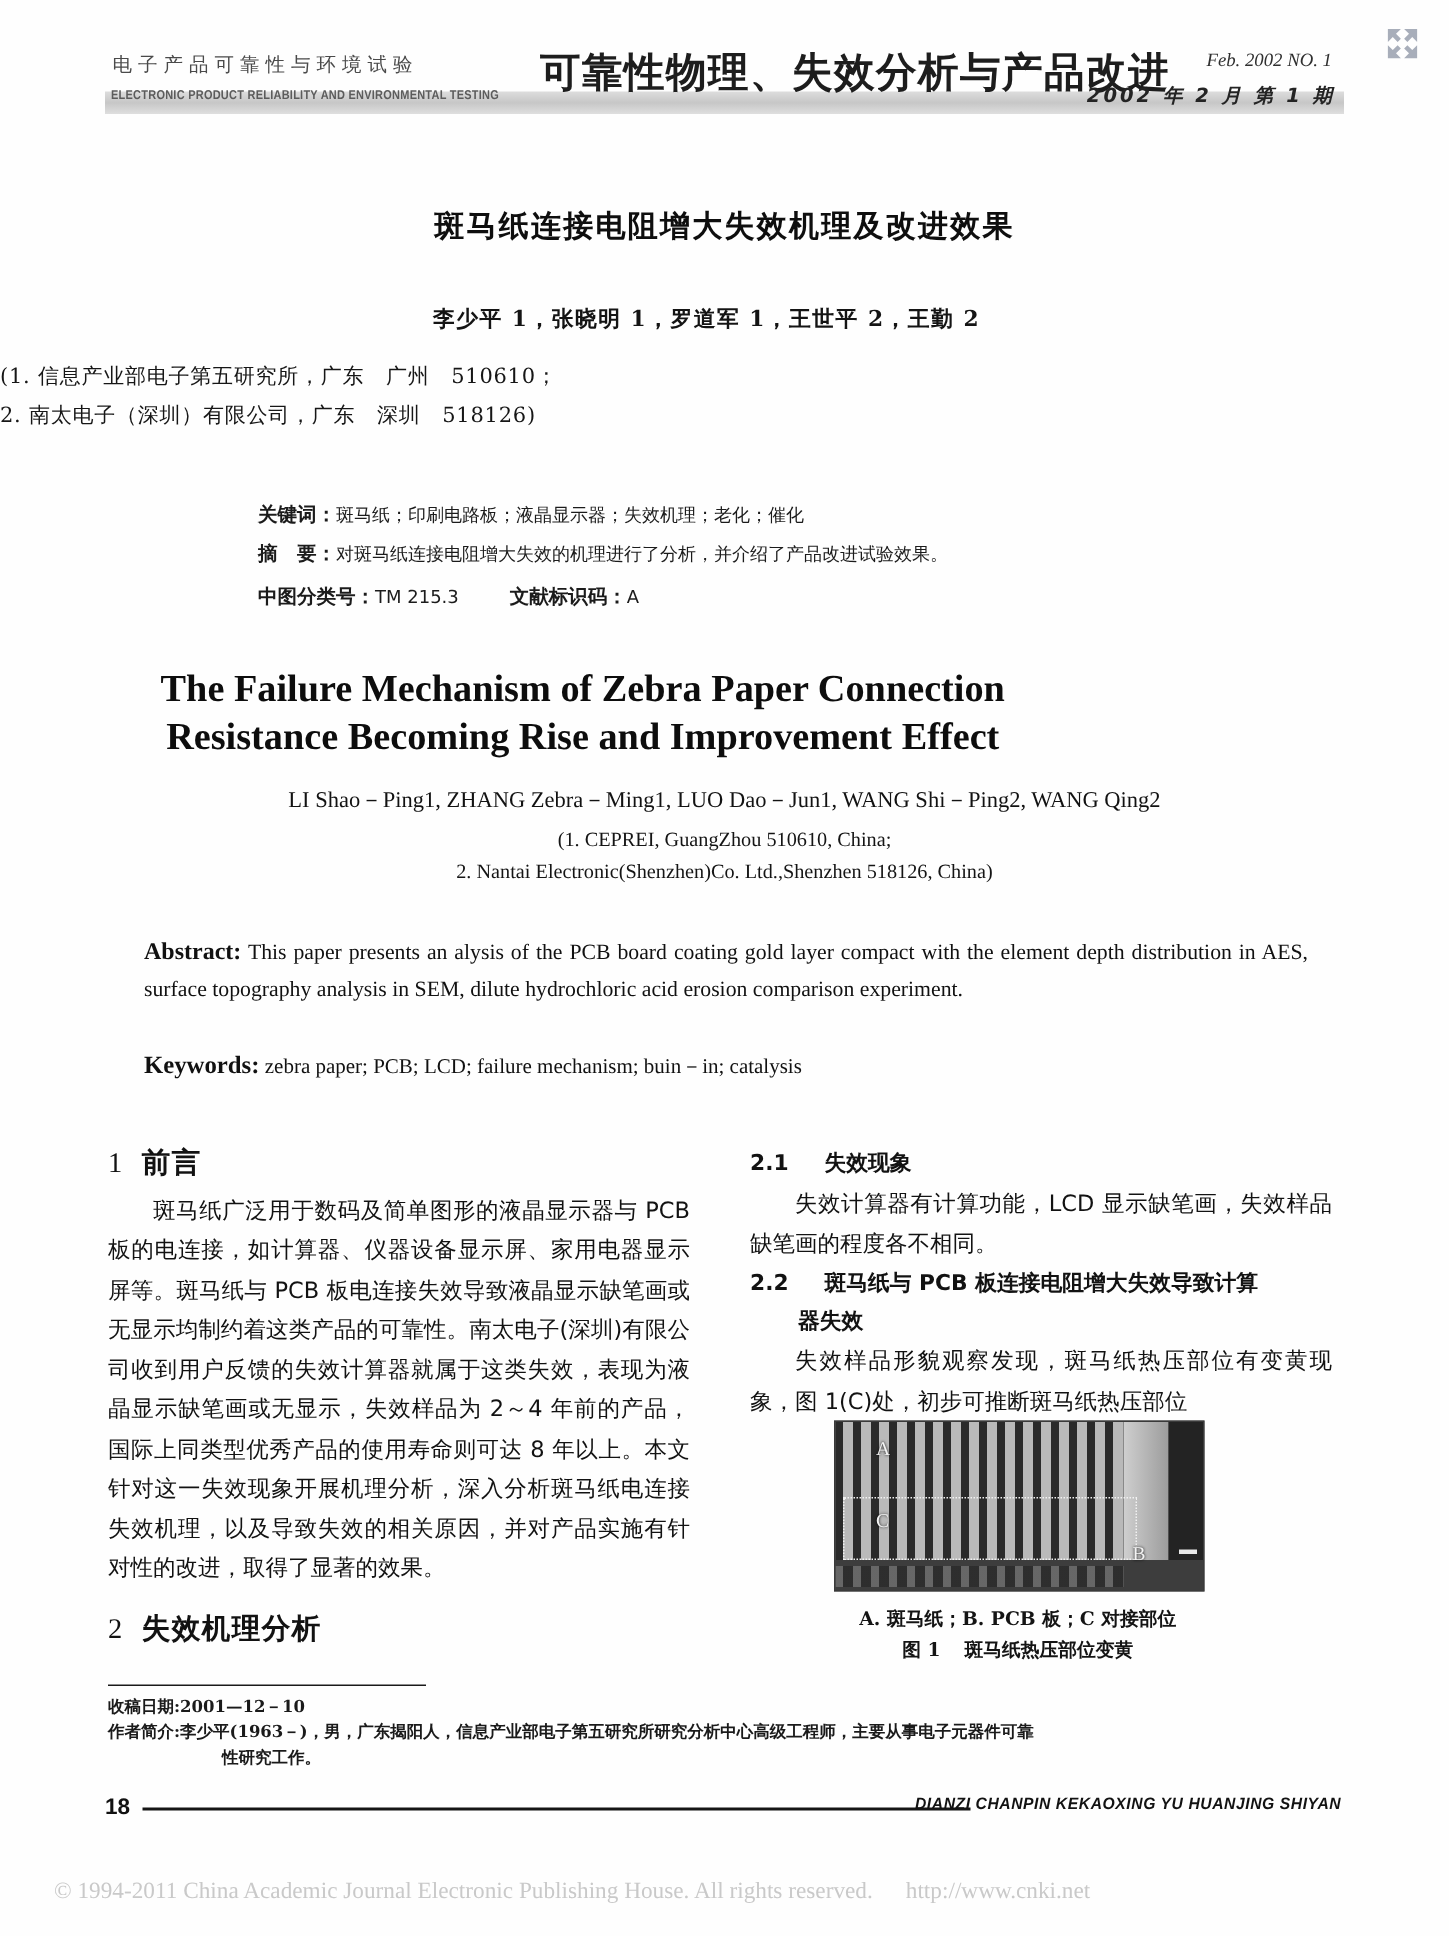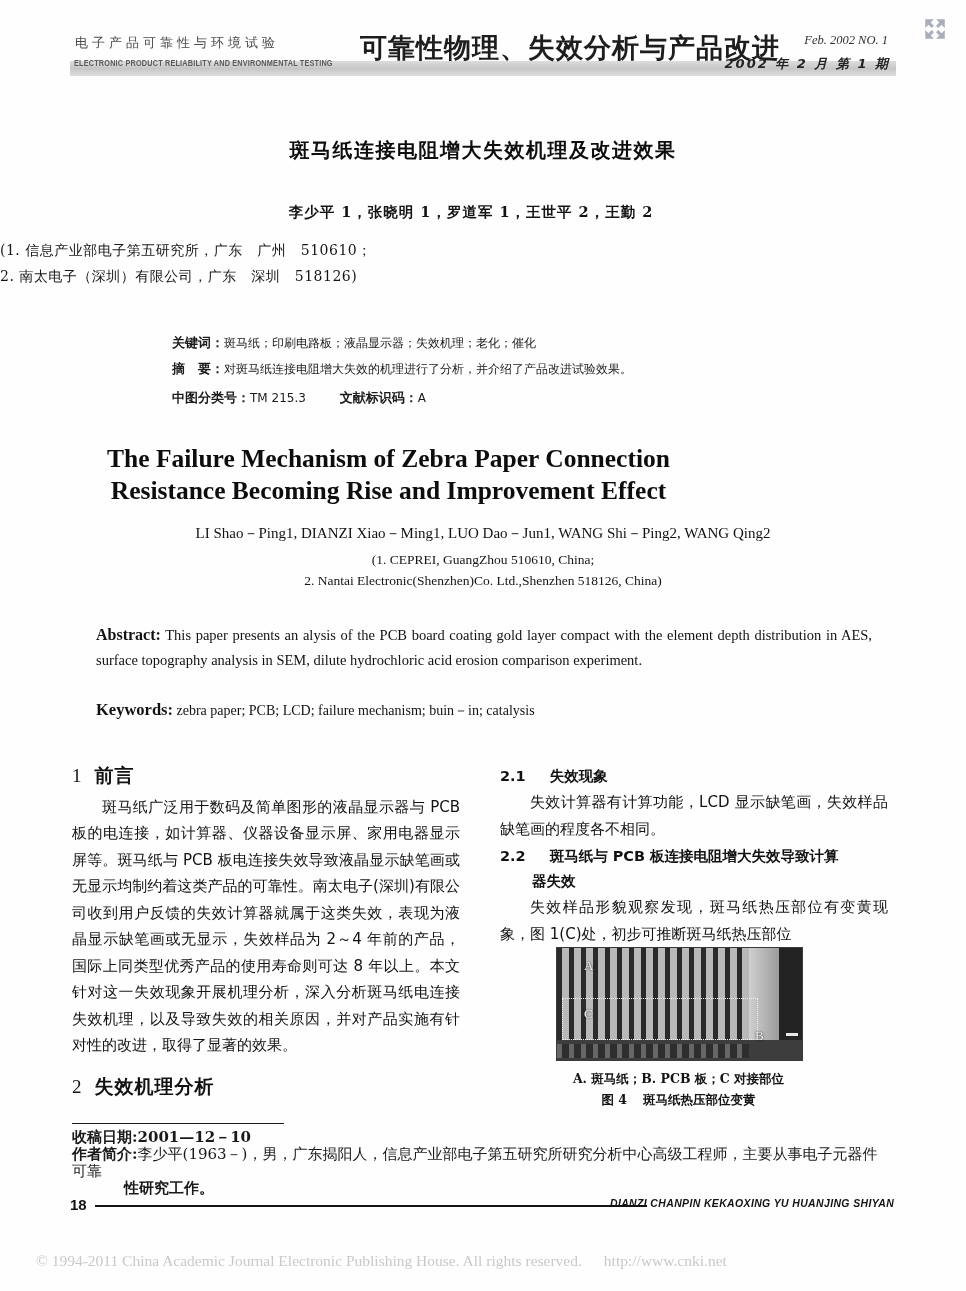--- a/index.html
+++ b/index.html
@@ -361,27 +361,27 @@
     width: 212px;
     height: 0;
     border-top: 1.6px solid #1a1a1a;
   }
   .footnote {
     position: absolute;
     left: 72px;
     top: 1129px;
     width: 810px;
     font-family: "DejaVu Serif", serif;
-    font-size: 15px;
+    font-size: 11px;
     line-height: 17px;
     color: #1a1a1a;
     font-weight: bold;
   }
-  .footnote .fn-body { font-weight: normal; }
-  .footnote .fn-indent { display:block; margin-left: 52px; }
+  .footnote .fn-body { font-weight: bold; }
+  .footnote .fn-indent { display:block; margin-left: 76px; }
 
   
   .footer-num {
     position: absolute;
     left: 70px; top: 1196px;
     font-family: "Liberation Sans", sans-serif;
     font-weight: bold;
     font-size: 15px;
     color: #111;
   }
@@ -455,21 +455,21 @@
     </div>
     <div class="cn-abs-row cn-class-row">
       <span class="cn-lbl">中图分类号</span><span class="cn-lbl">：</span><span class="cn-abs-txt">TM 215.3</span><span class="sep"></span><span class="cn-lbl">文献标识码</span><span class="cn-lbl">：</span><span class="cn-abs-txt">A</span>
     </div>
   </div>
 
   <div class="en-title">
     <div>The Failure Mechanism of Zebra Paper Connection</div>
     <div>Resistance Becoming Rise and Improvement Effect</div>
   </div>
-  <div class="en-authors">LI Shao－Ping1, DIANZI Xiao－Ming1,  LUO Dao－Jun1,  WANG Shi－Ping2,  WANG Qing2</div>
+  <div class="en-authors">LI Shao－Ping1, ZHANG Zebra－Ming1,  LUO Dao－Jun1,  WANG Shi－Ping2,  WANG Qing2</div>
   <div class="en-affil en-affil-1">(1. CEPREI,  GuangZhou 510610,  China;</div>
   <div class="en-affil en-affil-2">2. Nantai  Electronic(Shenzhen)Co. Ltd.,Shenzhen 518126, China)</div>
 
   <div class="en-abs">
     <b>Abstract:</b>
     <span>This paper presents an alysis of the PCB board coating gold layer compact with the element depth distribution in AES, surface  topography analysis in SEM,  dilute hydrochloric acid erosion comparison experiment.</span>
   </div>
   <div class="en-kw">
     <b>Keywords:</b>
     <span>zebra paper;  PCB;  LCD;  failure mechanism;  buin－in;  catalysis</span>
@@ -506,21 +506,21 @@
       <div class="fig-base">
         <div class="fig-base-teeth"></div>
       </div>
       <div class="fig-scale"></div>
       <div class="fig-lbl fig-lbl-a">A</div>
       <div class="fig-lbl fig-lbl-c">C</div>
       <div class="fig-lbl fig-lbl-b">B</div>
     </div>
     <div class="fig-cap-a">A. 斑马纸；B. PCB 板；C 对接部位</div>
     <div class="fig-cap-b">
-      <span>图 4</span><span class="gap"></span><span>斑马纸热压部位变黄</span>
+      <span>图 1</span><span class="gap"></span><span>斑马纸热压部位变黄</span>
     </div>
   </div>
 
   <div class="footnote-rule"></div>
   <div class="footnote">
     <div>
       <span>收稿日期</span>:<span>2001—12－10</span>
     </div>
     <div>
       <span>作者简介</span>:<span class="fn-body">李少平(1963－)，男，广东揭阳人，信息产业部电子第五研究所研究分析中心高级工程师，主要从事电子元器件可靠</span>

